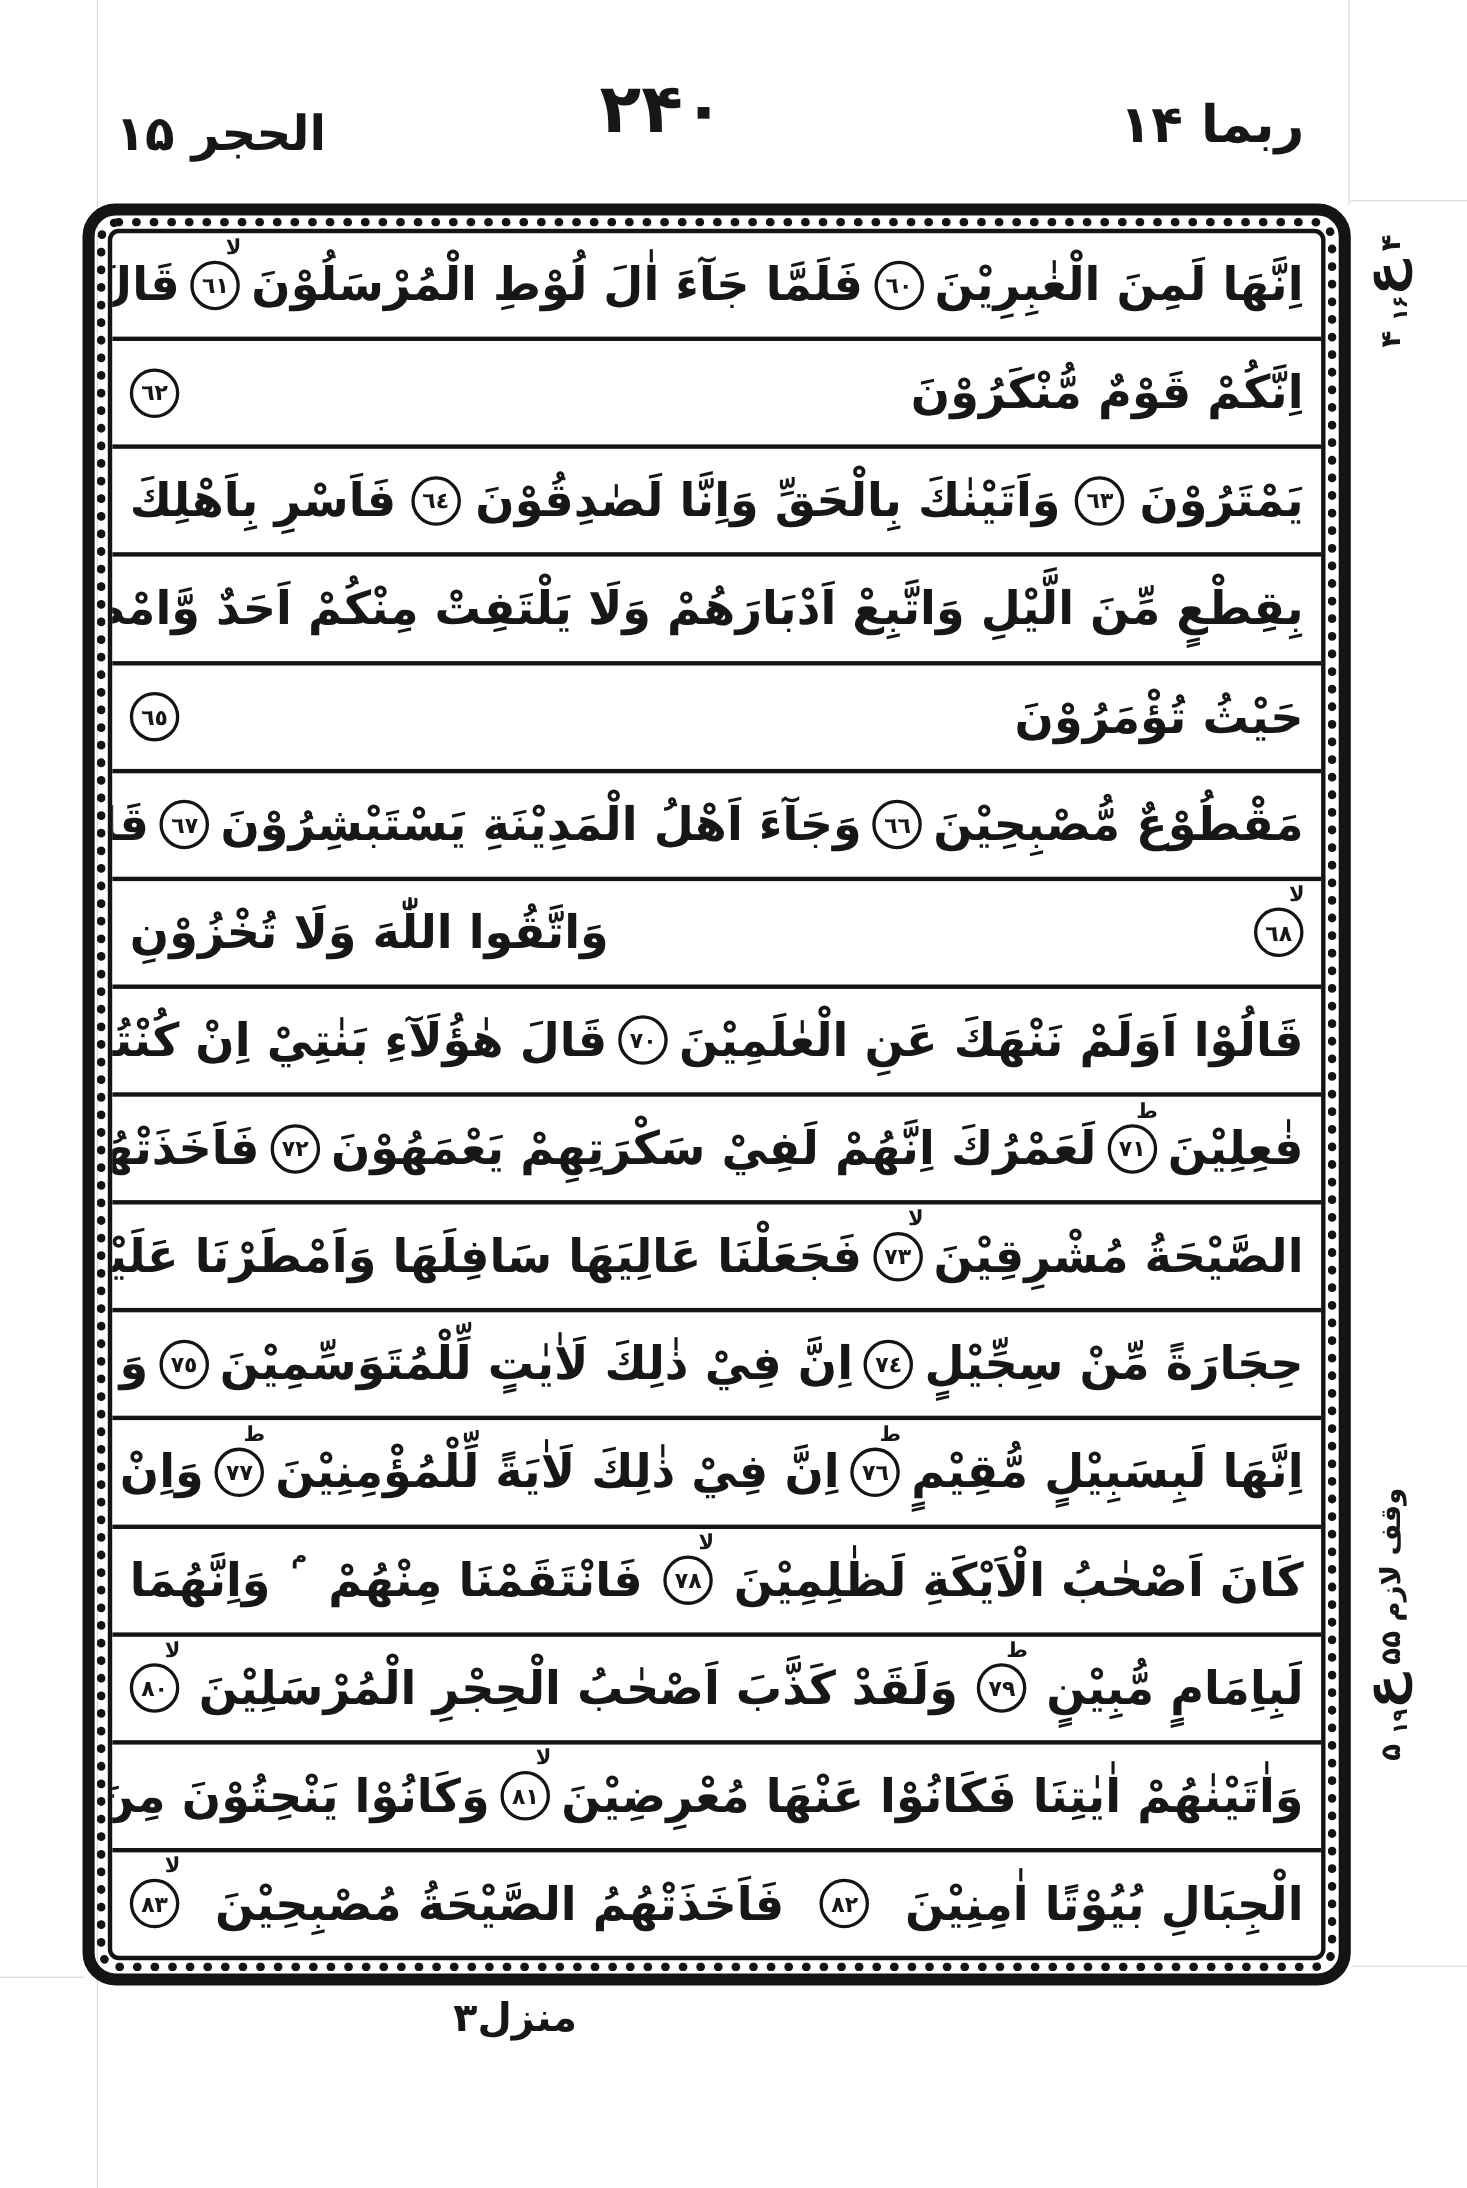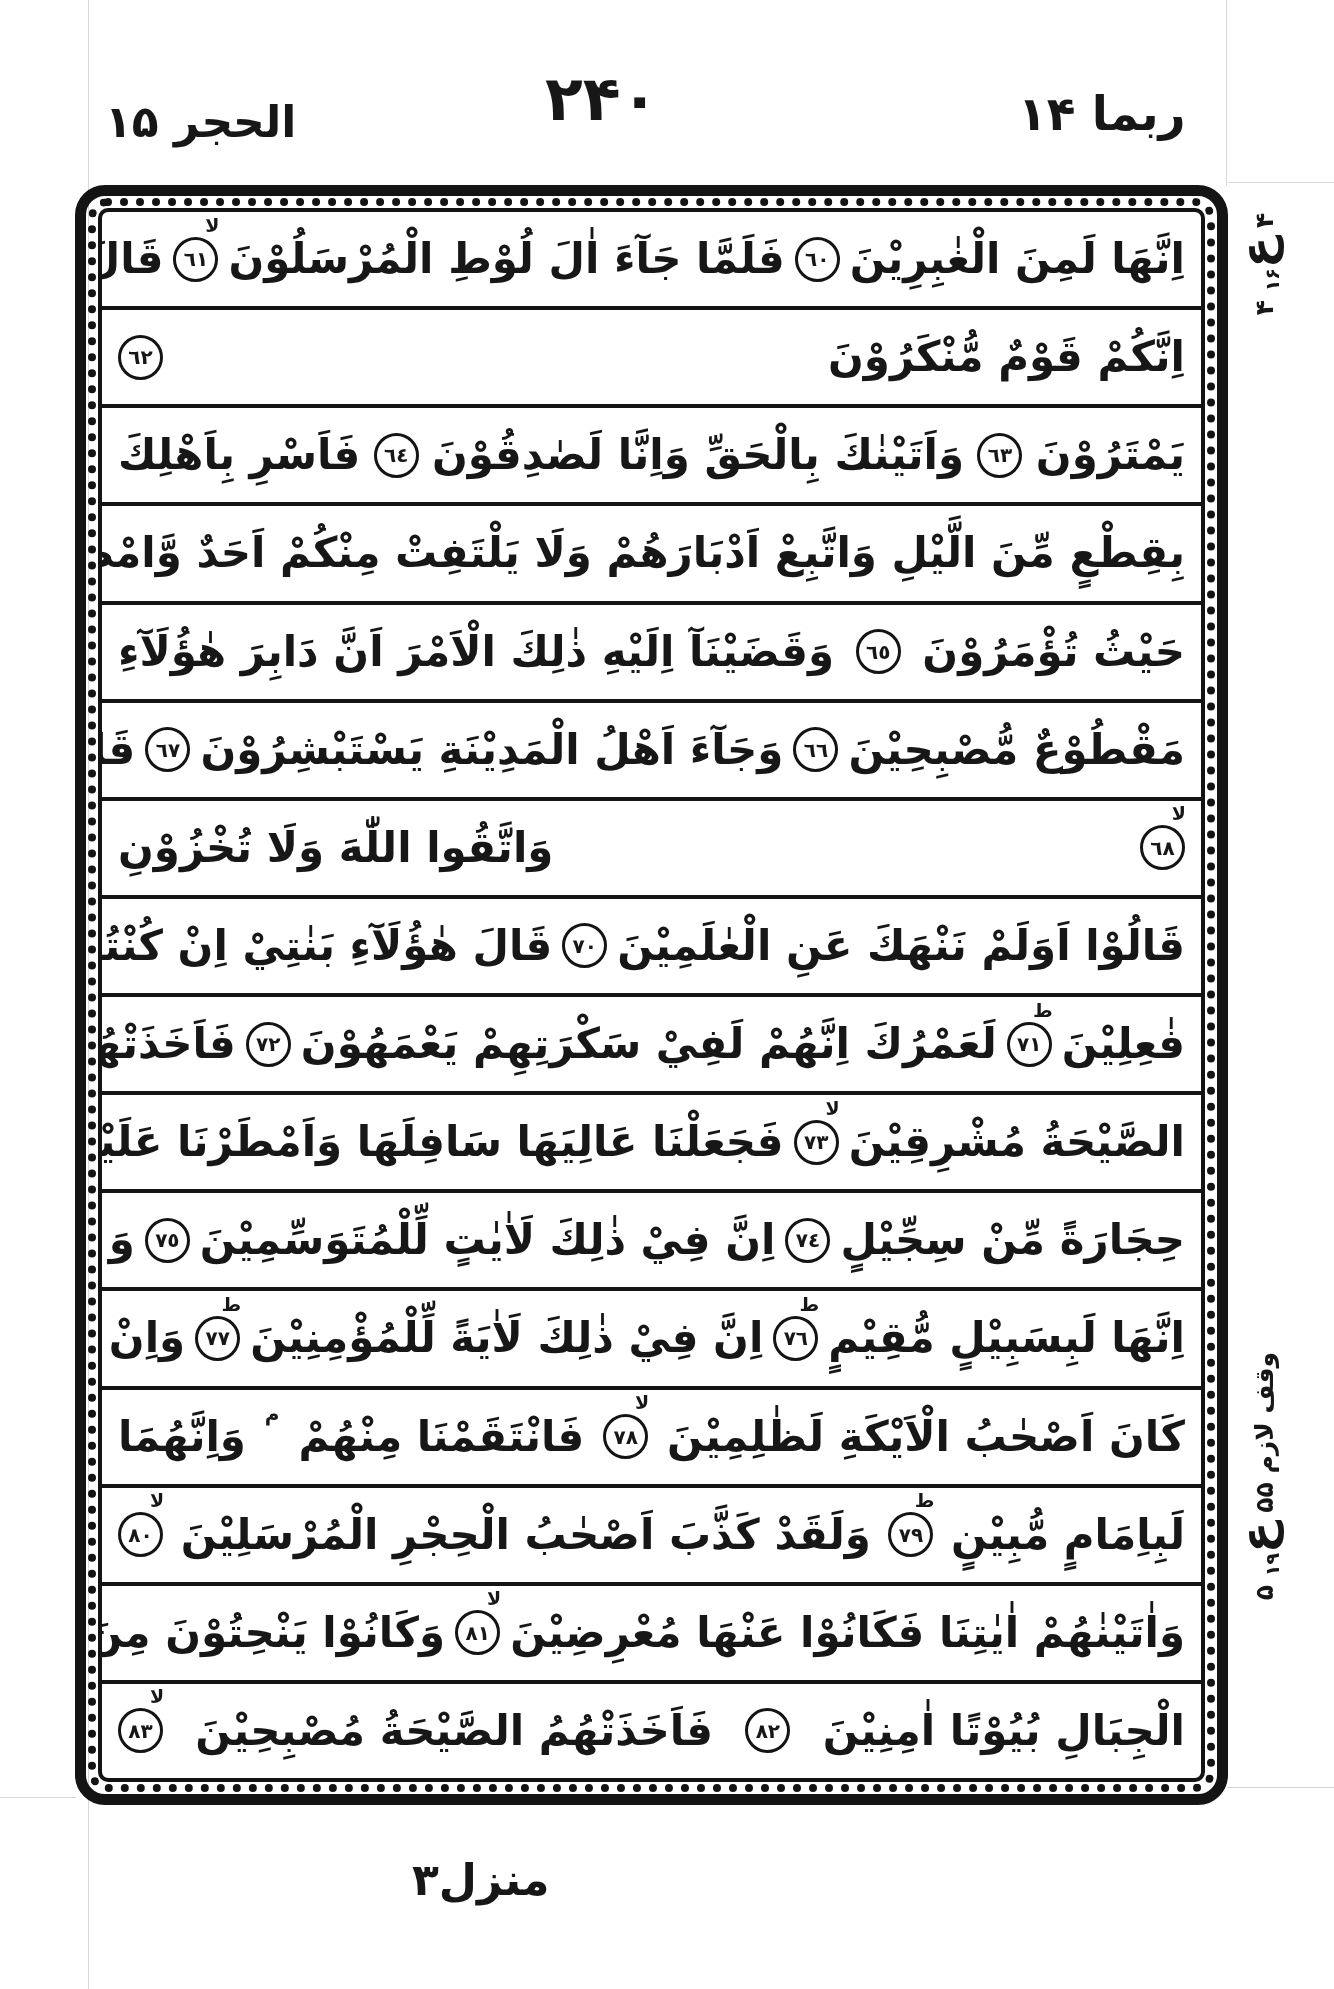--- a/index.html
+++ b/index.html
@@ -52,21 +52,21 @@
   }
   .marg-top{left:1226px;top:194px;width:64px;height:140px;}
   .marg-side{left:1226px;top:1356px;width:64px;height:240px;}
   .rot{
     transform:rotate(-90deg);white-space:nowrap;direction:rtl;
     font-size:25px;font-weight:700;line-height:1;
   }
   .rot .ain{font-size:46px;font-weight:700;}
   .rot sub{font-size:19px;font-weight:700;}
   
-  .footer-manzil{position:absolute;left:412px;top:1854px;font-size:44px;font-weight:700;}
+  .footer-manzil{position:absolute;left:412px;top:1814px;font-size:36px;font-weight:700;}
 </style>
 </head>
 <body>
 
 <div class="faint" style="left:88px;top:0;width:1px;height:1989px;"></div>
 <div class="faint" style="left:1226px;top:0;width:1px;height:186px;"></div>
 <div class="faint" style="left:1228px;top:182px;width:106px;height:1px;"></div>
 <div class="faint" style="left:1228px;top:1787px;width:106px;height:1px;"></div>
 <div class="faint" style="left:0;top:1797px;width:76px;height:1px;"></div>
 
@@ -107,21 +107,20 @@
           <span class="ayah-text">فَاَسْرِ بِاَهْلِكَ</span>
         </div>
         <div class="row" dir="rtl">
           <span class="ayah-text">بِقِطْعٍ مِّنَ الَّيْلِ وَاتَّبِعْ اَدْبَارَهُمْ وَلَا يَلْتَفِتْ مِنْكُمْ اَحَدٌ وَّامْضُوْا</span>
         </div>
         <div class="row" dir="rtl">
           <span class="ayah-text">حَيْثُ تُؤْمَرُوْنَ</span>
           <span class="verse">
             <span class="vnum">٦٥</span>
           </span>
-          <span class="ayah-text">وَقَضَيْنَآ اِلَيْهِ ذٰلِكَ الْاَمْرَ اَنَّ دَابِرَ هٰؤُلَآءِ</span>
         </div>
         <div class="row" dir="rtl">
           <span class="ayah-text">مَقْطُوْعٌ مُّصْبِحِيْنَ</span>
           <span class="verse">
             <span class="vnum">٦٦</span>
           </span>
           <span class="ayah-text">وَجَآءَ اَهْلُ الْمَدِيْنَةِ يَسْتَبْشِرُوْنَ</span>
           <span class="verse">
             <span class="vnum">٦٧</span>
           </span>

